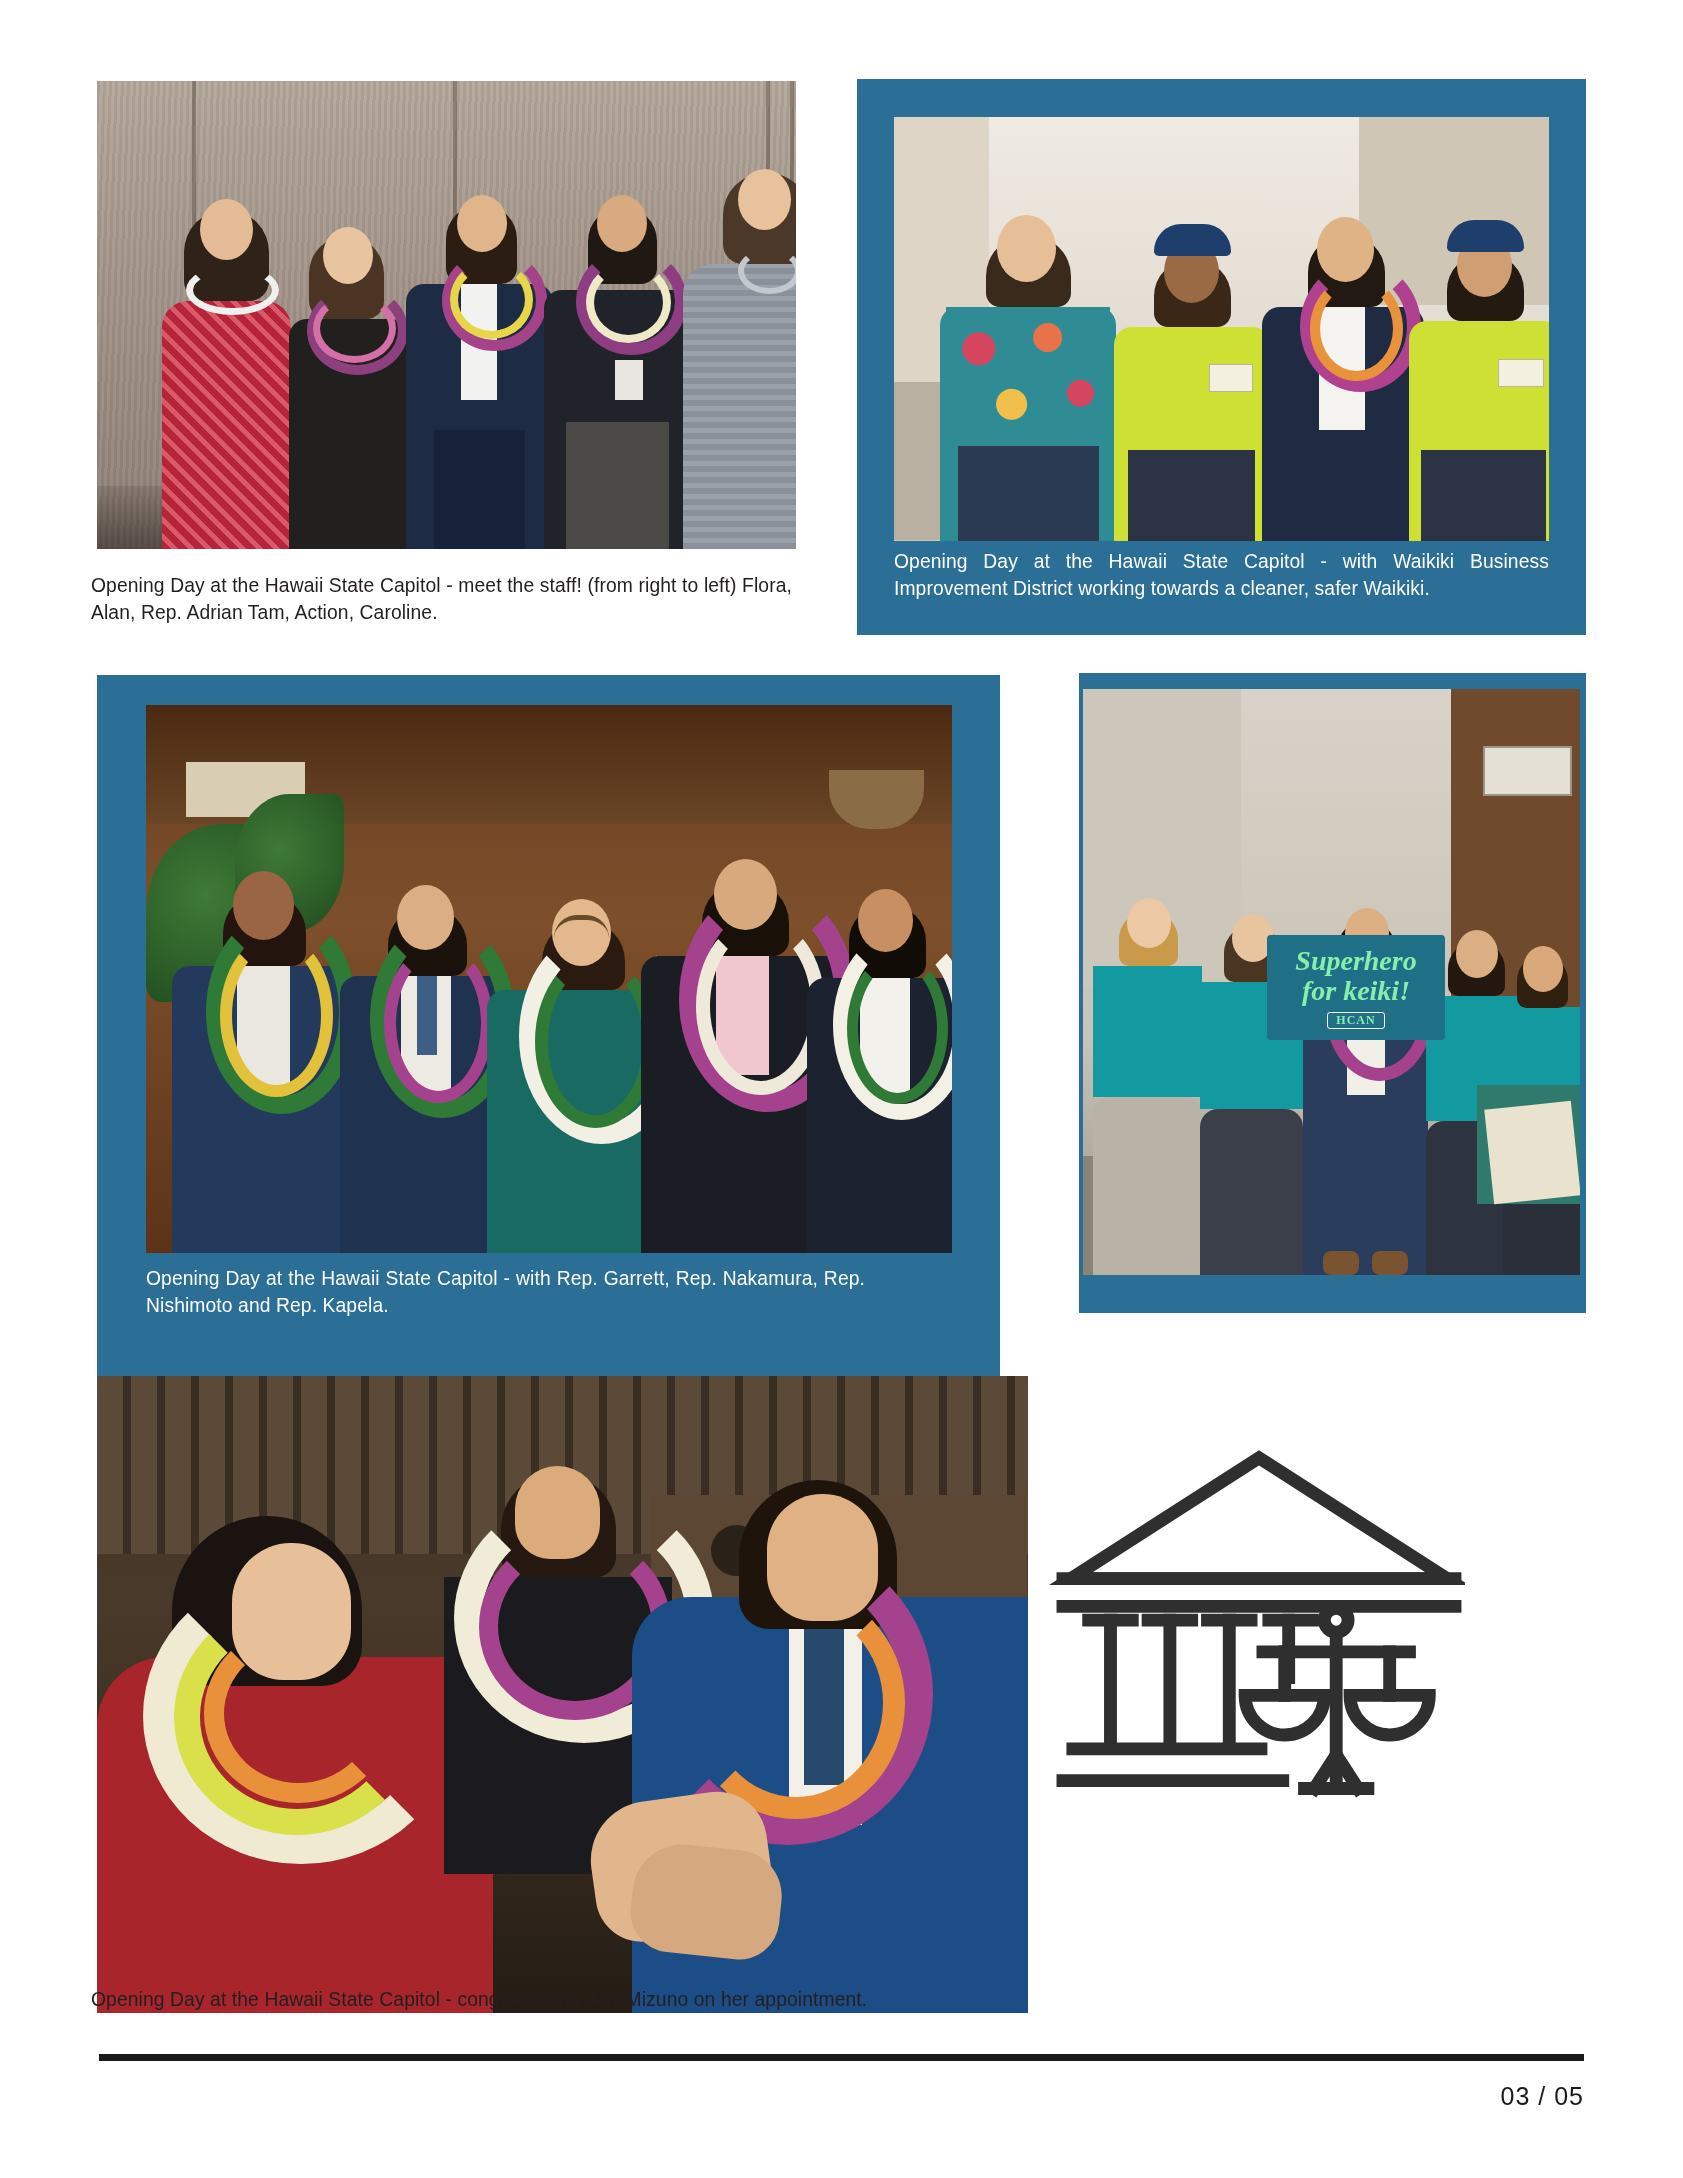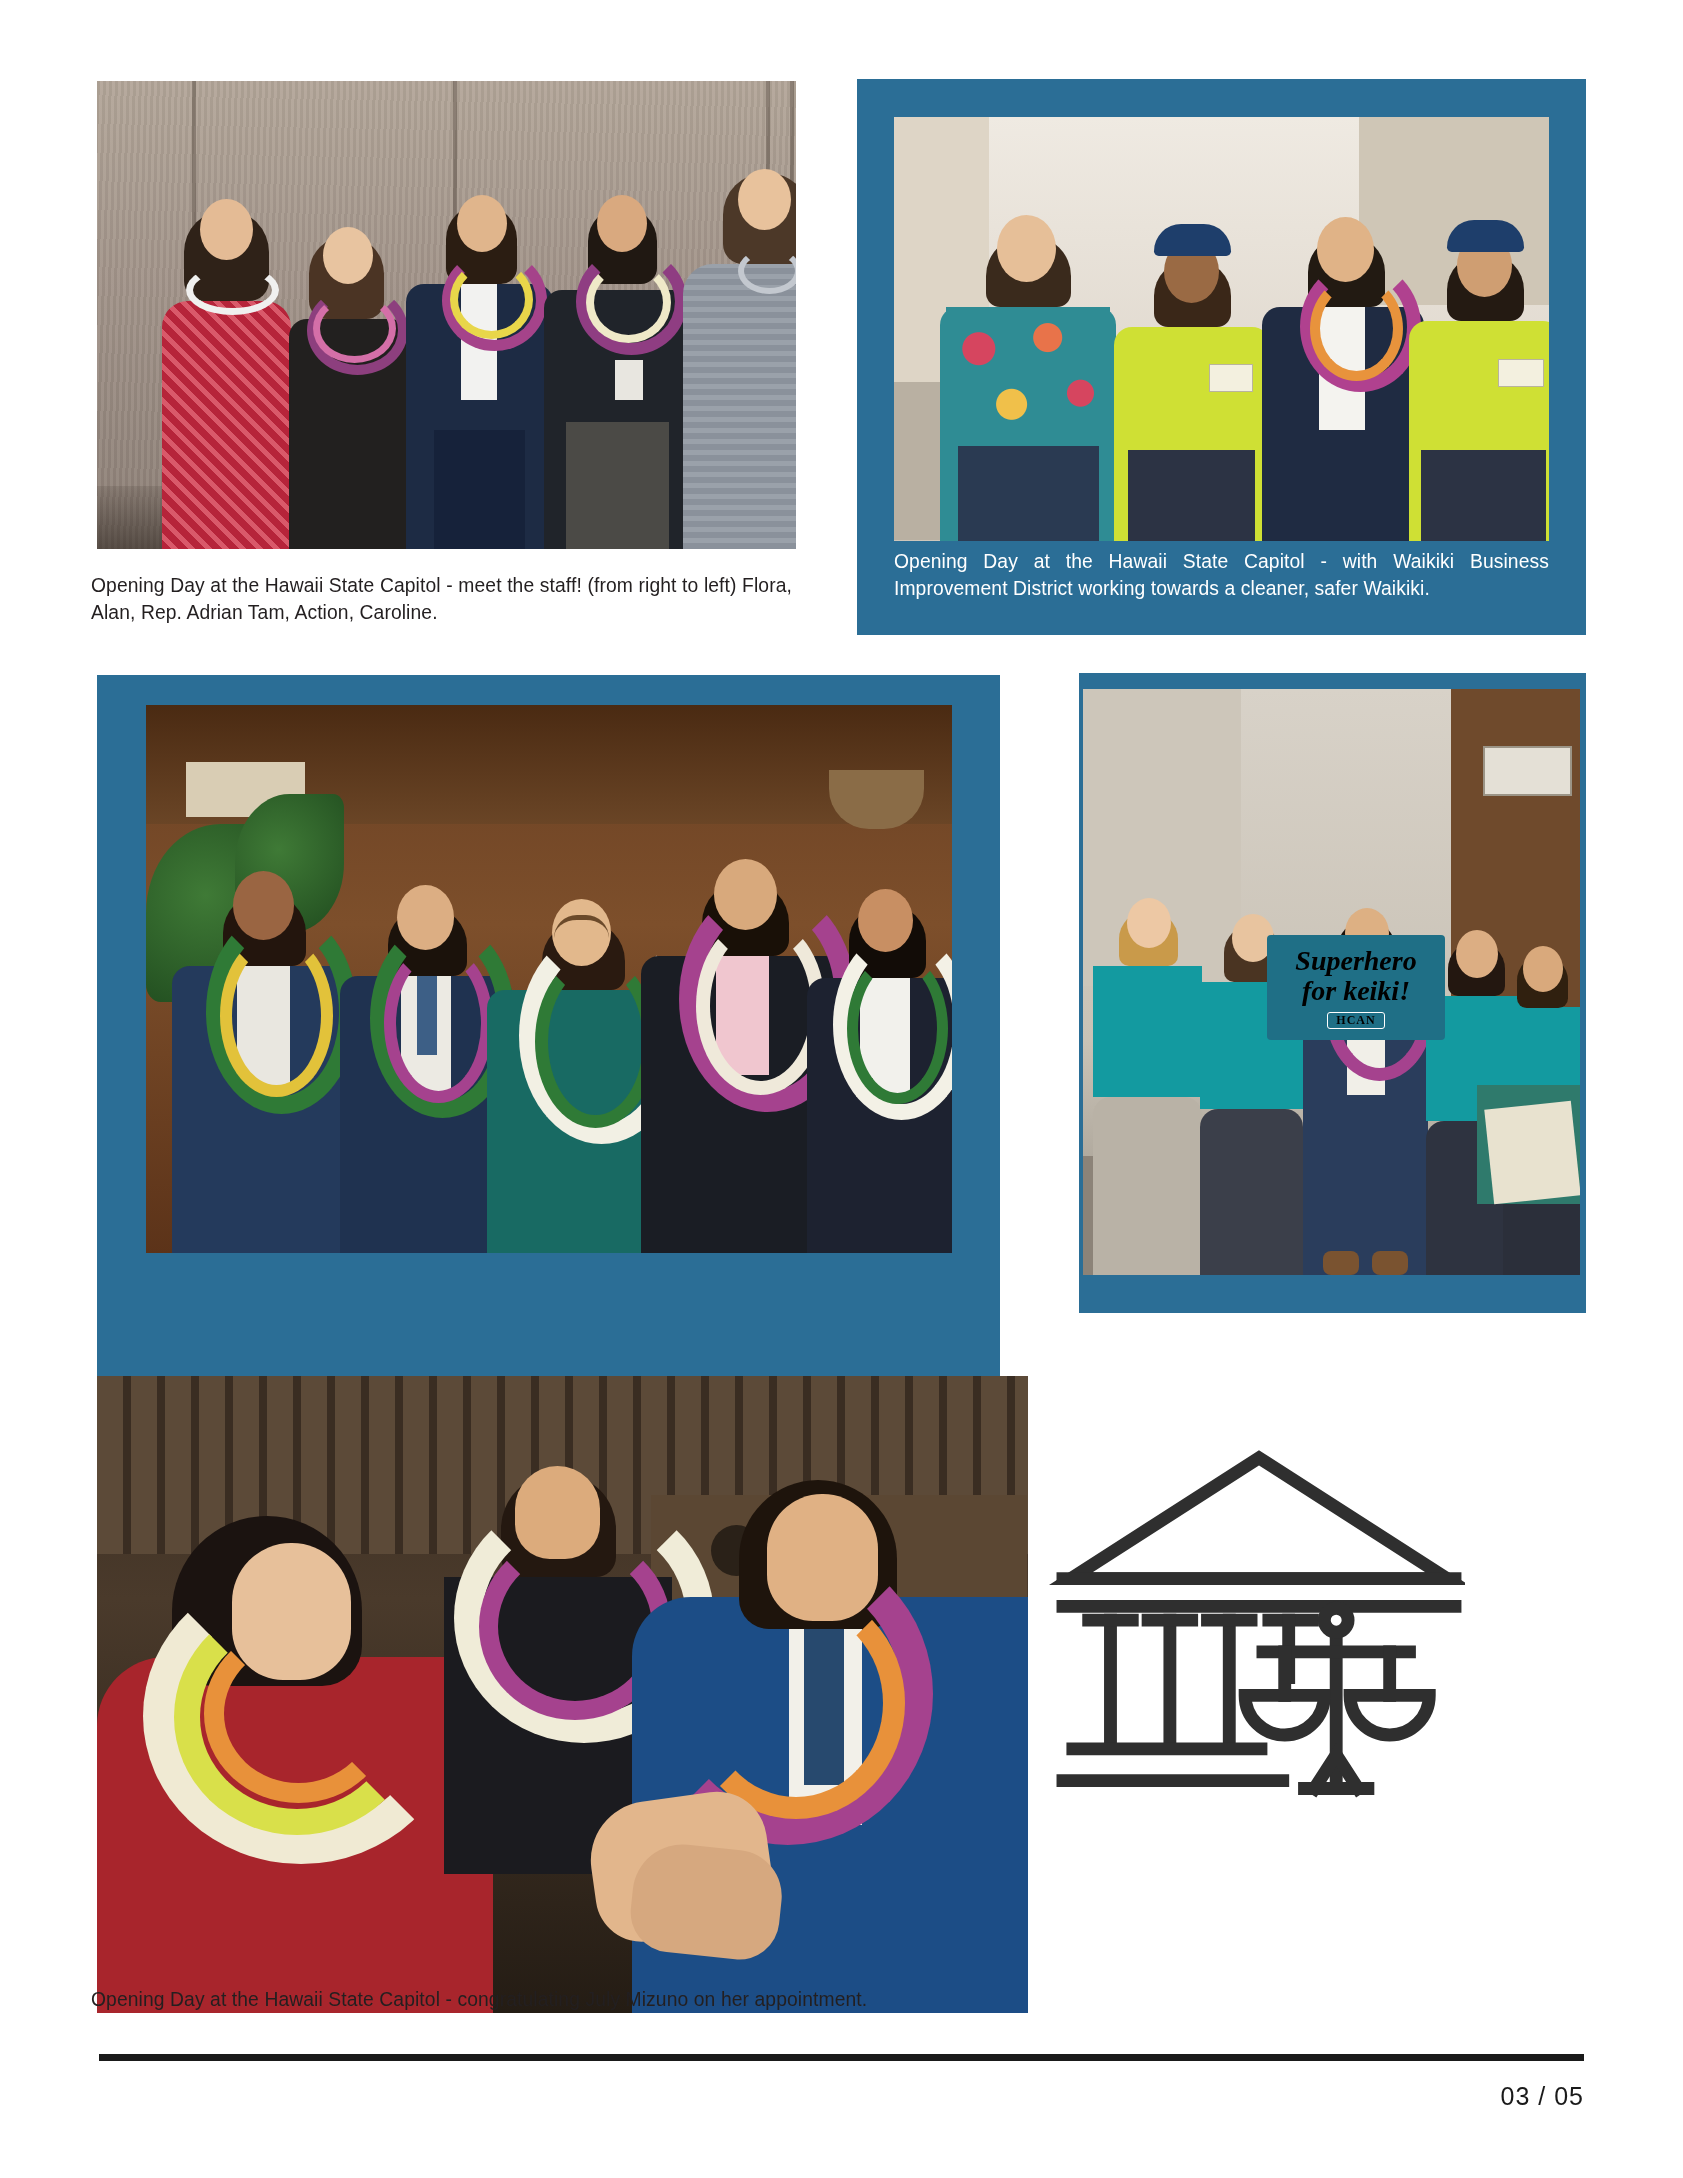--- a/index.html
+++ b/index.html
@@ -125,21 +125,21 @@
 
   
   #photo4 .bg {
     position: absolute; inset: 0;
     background: linear-gradient(180deg,#d8d2c8 0%, #c9c2b6 60%, #9a9388 100%);
   }
   #photo4 .sign {
     position: absolute;
     background: #1f6f86;
     border-radius: 4px;
-    color: #000000;
+    color: #86efac;
     font-family: "Liberation Serif", serif;
     font-style: italic;
     font-weight: 700;
     text-align: center;
     line-height: 1.05;
     display: flex;
     flex-direction: column;
     justify-content: center;
     align-items: center;
   }
@@ -319,20 +319,21 @@
       <div class="person" style="left:661px; width:158px; height:396px;">
         <div class="body" style="left:0; width:156px; height:275px; background:#1d2230;"></div>
         <div style="position:absolute;bottom:158px;left:53px;width:50px;height:117px;background:#f2f1ec;"></div>
         <div style="position:absolute;bottom:275px;left:42px;width:77px;height:73px;background:#120c07;border-radius:36px 36px 14px 14px;"></div>
         <div class="head" style="bottom:301px; left:51px; width:55px; height:63px; background:#c88f63;"></div>
         <div style="position:absolute;bottom:133px;left:26px;width:105px;height:158px;border-radius:50%;border:16px solid #f3f1e6;border-top-color:transparent;"></div>
         <div style="position:absolute;bottom:149px;left:40px;width:79px;height:129px;border-radius:50%;border:11px solid #2f7a36;border-top-color:transparent;"></div>
       </div>
     </div>
   </div>
+  <div class="caption on-blue" style="left:146px; top:1265px; width:719px;">Opening Day at the Hawaii State Capitol - with Rep. Garrett, Rep. Nakamura, Rep. Nishimoto and Rep. Kapela.</div>
 
   <div class="bluebox" style="left:1079px; top:673px; width:507px; height:640px;"></div>
   <div class="photo" id="photo4" style="left:1083px; top:689px; width:497px; height:586px;">
     <div class="bg"></div>
     <div style="position:absolute;left:0;top:0;width:158px;height:297px;background:#cdc6ba;"></div>
     <div style="position:absolute;left:368px;top:0;width:129px;height:327px;background:#6f4a2c;"></div>
     <div style="position:absolute;left:400px;top:57px;width:85px;height:46px;background:#e4e0d6;border:2px solid #9b9486;"></div>
     <div style="position:absolute;left:0;bottom:0;right:0;height:119px;background:#8c8378;"></div>
 
     <div class="grp">

